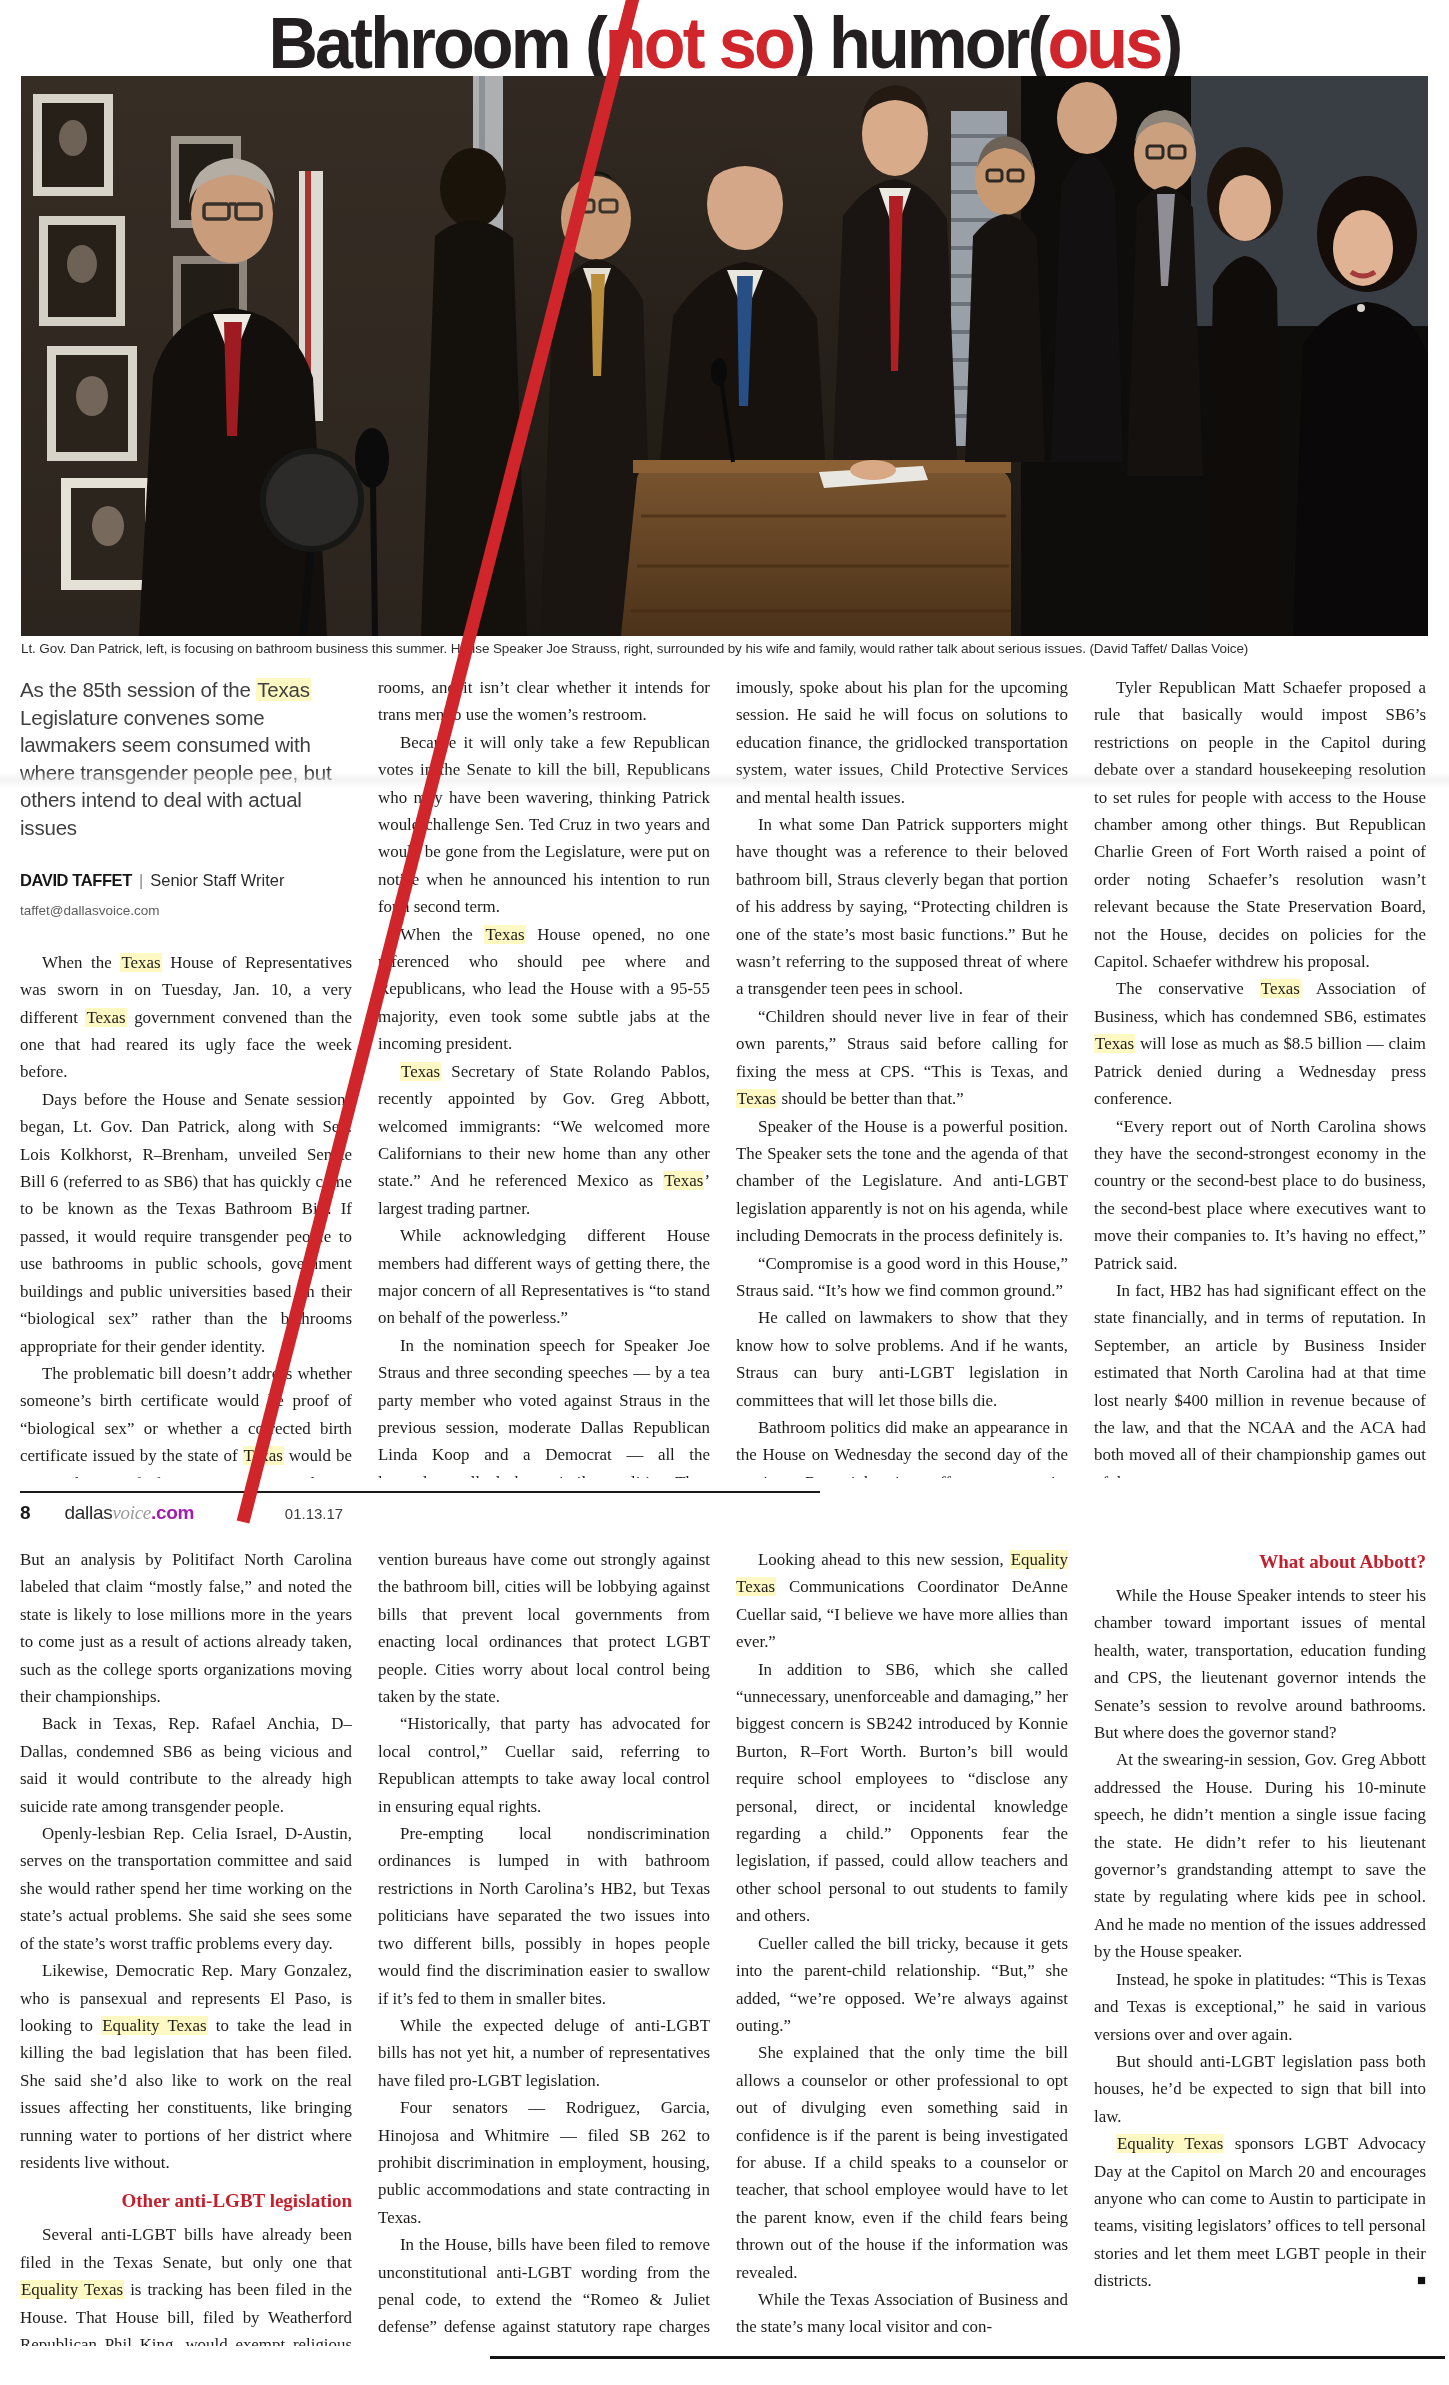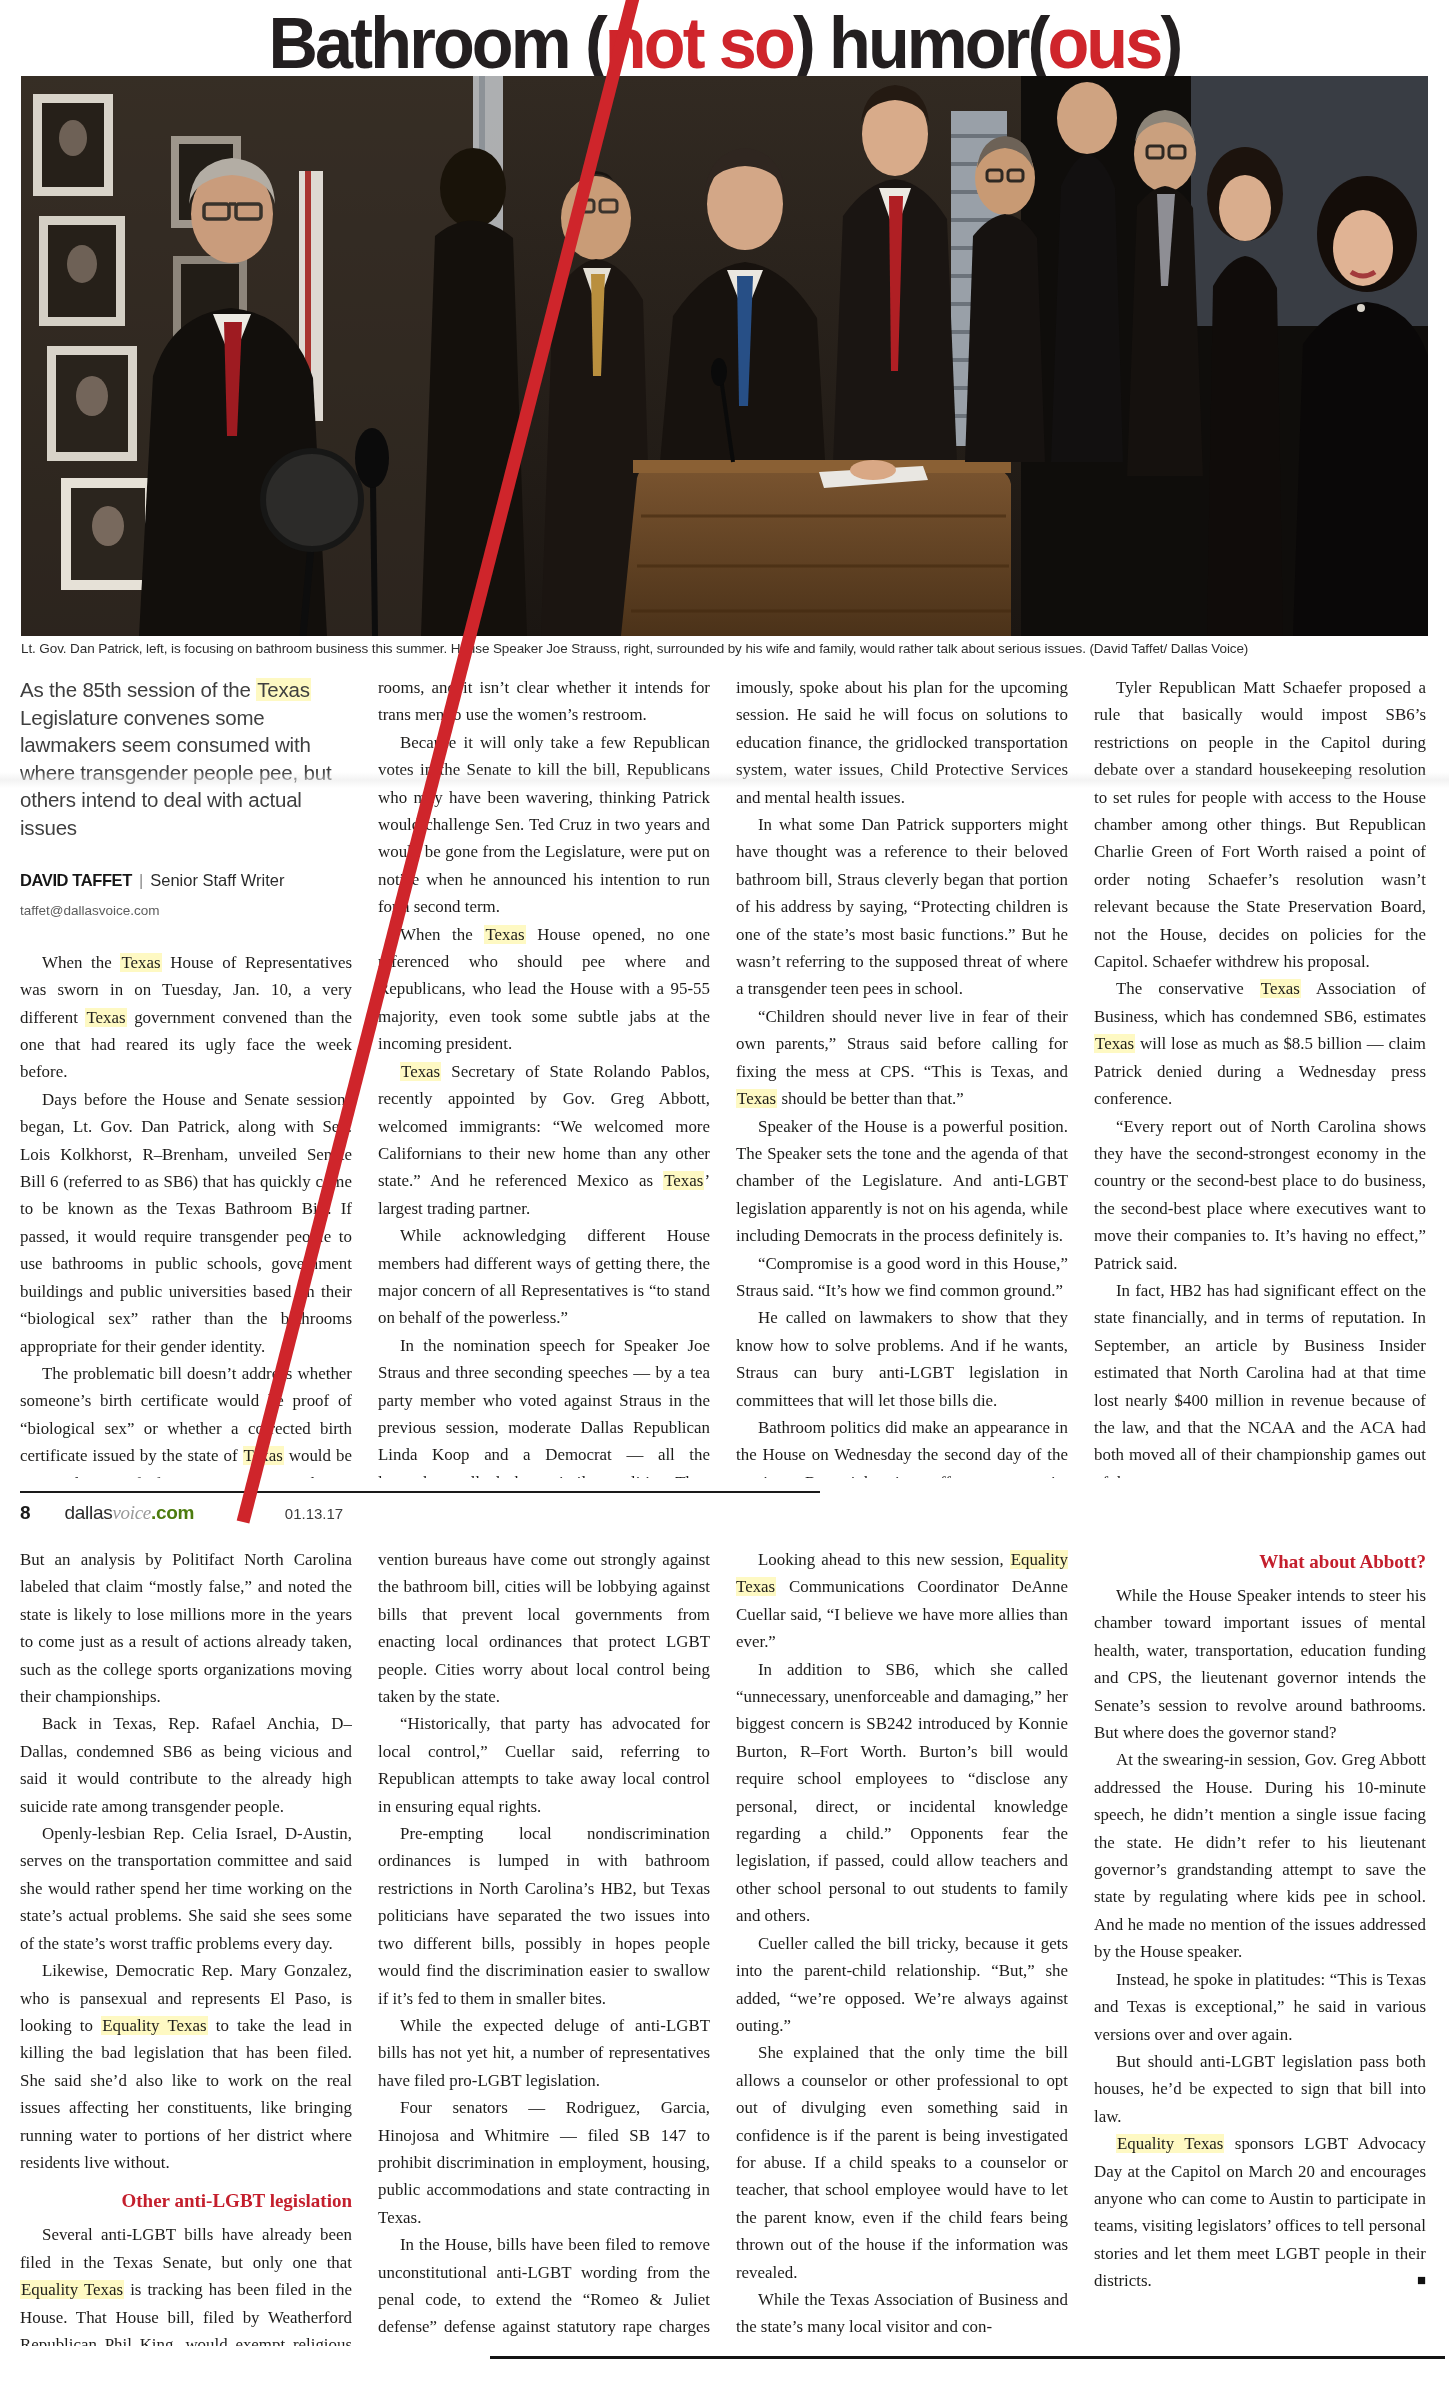--- a/index.html
+++ b/index.html
@@ -43,21 +43,21 @@
   .email{font-family:"Liberation Sans",sans-serif;font-size:13.5px;color:#5d5d5d;
          text-align:left;margin:3px 0 24px 0;}
 
   
   .footer{position:absolute;left:20px;top:1491px;width:800px;border-top:2.5px solid #1a1a1a;
           padding-top:9px;font-family:"Liberation Sans",sans-serif;display:flex;align-items:baseline;}
   .footer .pnum{font-weight:bold;font-size:19px;color:#1a1a1a;margin-right:34px;}
   .footer .logo{font-size:19px;letter-spacing:-.3px;}
   .footer .ld{color:#2b2b2b;}
   .footer .lv{color:#9a9a9a;font-family:"Liberation Serif",serif;font-style:italic;}
-  .footer .lc{color:#4d7c0f;font-weight:bold;}
+  .footer .lc{color:#a21caf;font-weight:bold;}
   .footer .fsq{color:#b5b5b5;font-size:11px;margin:0 38px 0 46px;}
   .footer .fdate{color:#3d3d3d;font-size:15px;text-align:center;}
 
   .bottom-rule{position:absolute;left:490px;top:2356px;width:955px;border-top:3px solid #141414;}
 
   
   .redline{position:absolute;left:0;top:0;width:1449px;height:2385px;pointer-events:none;}
 
   
   .scanband{position:absolute;left:0;top:772px;width:1449px;height:16px;pointer-events:none;
@@ -269,21 +269,21 @@
         <p class="body ind">Openly-lesbian Rep. Celia Israel, D-Austin, serves on the transportation committee and said she would rather spend her time working on the state’s actual problems. She said she sees some of the state’s worst traffic problems every day.</p>
         <p class="body ind">Likewise, Democratic Rep. Mary Gonzalez, who is pansexual and represents El Paso, is looking to <span class="hl">Equality Texas</span> to take the lead in killing the bad legislation that has been filed. She said she’d also like to work on the real issues affecting her constituents, like bringing running water to portions of her district where residents live without.</p>
         <div class="subhead">Other anti-LGBT legislation</div>
         <p class="body ind">Several anti-LGBT bills have already been filed in the Texas Senate, but only one that <span class="hl">Equality Texas</span> is tracking has been filed in the House. That House bill, filed by Weatherford Republican Phil King, would exempt religious student organizations from school nondiscrimination policies. Of course, the bill stipulates that discrimination has to be one of the organization’s “sincerely held religious beliefs.”</p>
       </div>
     <div class="col colbody">
         <p class="body">vention bureaus have come out strongly against the bathroom bill, cities will be lobbying against bills that prevent local governments from enacting local ordinances that protect LGBT people. Cities worry about local control being taken by the state.</p>
         <p class="body ind">“Historically, that party has advocated for local control,” Cuellar said, referring to Republican attempts to take away local control in ensuring equal rights.</p>
         <p class="body ind">Pre-empting local nondiscrimination ordinances is lumped in with bathroom restrictions in North Carolina’s HB2, but Texas politicians have separated the two issues into two different bills, possibly in hopes people would find the discrimination easier to swallow if it’s fed to them in smaller bites.</p>
         <p class="body ind">While the expected deluge of anti-LGBT bills has not yet hit, a number of representatives have filed pro-LGBT legislation.</p>
-        <p class="body ind">Four senators — Rodriguez, Garcia, Hinojosa and Whitmire — filed SB 147 to prohibit discrimination in employment, housing, public accommodations and state contracting in Texas.</p>
+        <p class="body ind">Four senators — Rodriguez, Garcia, Hinojosa and Whitmire — filed SB 262 to prohibit discrimination in employment, housing, public accommodations and state contracting in Texas.</p>
         <p class="body ind">In the House, bills have been filed to remove unconstitutional anti-LGBT wording from the penal code, to extend the “Romeo &amp; Juliet defense” defense against statutory rape charges to gay and lesbian youth, to prohibit discrimination in each of the categories listed in the Senate bill, to prohibit travel to states that repeal nondiscrimination ordinances or proscribe discrimination, and more.</p>
       </div>
     <div class="col colbody">
         <p class="body ind">Looking ahead to this new session, <span class="hl">Equality Texas</span> Communications Coordinator DeAnne Cuellar said, “I believe we have more allies than ever.”</p>
         <p class="body ind">In addition to SB6, which she called “unnecessary, unenforceable and damaging,” her biggest concern is SB242 introduced by Konnie Burton, R–Fort Worth. Burton’s bill would require school employees to “disclose any personal, direct, or incidental knowledge regarding a child.” Opponents fear the legislation, if passed, could allow teachers and other school personal to out students to family and others.</p>
         <p class="body ind">Cueller called the bill tricky, because it gets into the parent-child relationship. “But,” she added, “we’re opposed. We’re always against outing.”</p>
         <p class="body ind">She explained that the only time the bill allows a counselor or other professional to opt out of divulging even something said in confidence is if the parent is being investigated for abuse. If a child speaks to a counselor or teacher, that school employee would have to let the parent know, even if the child fears being thrown out of the house if the information was revealed.</p>
         <p class="body ind">While the Texas Association of Business and the state’s many local visitor and con-</p>
       </div>
     <div class="col colbody">

